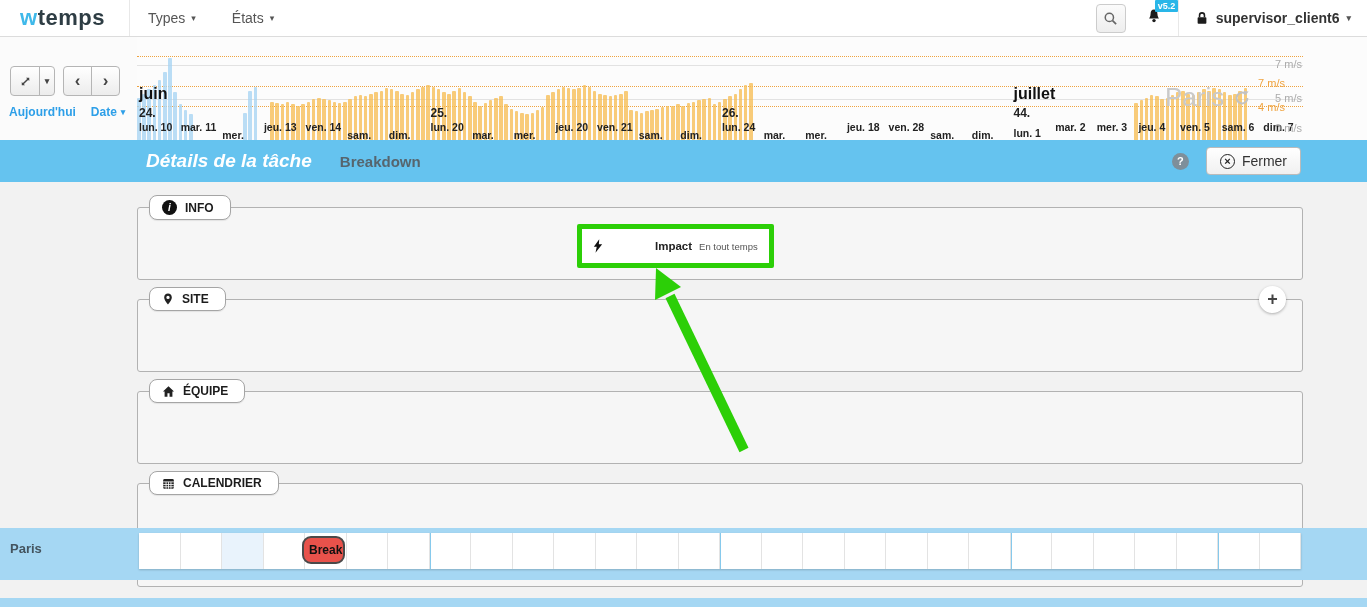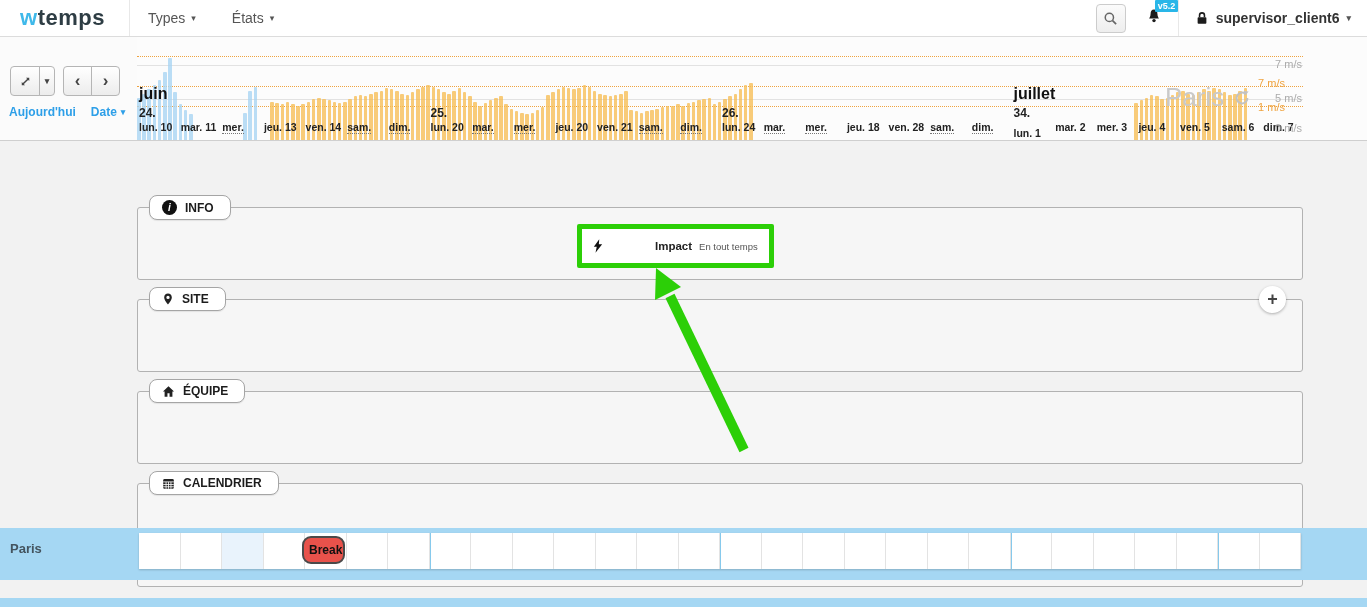--- a/index.html
+++ b/index.html
@@ -36,21 +36,21 @@
   .link-row{margin:9px 0 0 9px;display:flex;gap:15px;font-size:12px;font-weight:bold;color:#2d9fe8;}
   .link-row a{cursor:pointer;display:flex;gap:4px;align-items:center;text-align:right;}
   .watermark{position:absolute;left:140px;top:28px;font-size:86px;font-weight:bold;letter-spacing:10px;
              color:rgba(160,160,160,.28);z-index:0;}
   .gl{position:absolute;left:137px;width:1166px;height:0;border-top:1px solid #e2e2e2;z-index:1;}
   .gl.dot{border-top:1px dotted #efa33f;}
   .tl-bar{position:absolute;bottom:0;width:3.5px;border-radius:1px 1px 0 0;opacity:.8;z-index:2;}
   .tl-month{position:absolute;font-size:16px;font-weight:bold;color:#111;z-index:3;white-space:nowrap;}
   .tl-week{position:absolute;font-size:12px;font-weight:bold;color:#222;z-index:3;white-space:nowrap;}
   .tl-day{position:absolute;font-size:10.5px;font-weight:bold;color:#222;z-index:3;white-space:nowrap;}
-  .tl-day.dotted{border-bottom:1px dotted #777;padding-bottom:0;}
+  .tl-day.dotted{border-bottom:1px dotted #777;padding-bottom:0;margin-top:8px;}
   .tl-site{position:absolute;left:1165px;top:46px;font-size:26px;color:#c9c9c9;display:flex;gap:10px;
            align-items:center;z-index:3;}
   .tl-scale{position:absolute;right:65px;font-size:11px;color:#ababab;z-index:3;width:60px;text-align:right;}
   .tl-scale.or{color:#efa33f;right:82px;}
   
   #titlebar{position:absolute;top:140px;left:0;width:1367px;height:42px;background:#65c3ef;
             display:flex;align-items:center;z-index:10;}
   .tb-title{margin-left:146px;font-size:19px;font-style:italic;font-weight:bold;color:#fff;}
   .tb-task{margin-left:28px;font-size:15px;font-weight:bold;color:#56656e;}
   .help-circle{margin-left:auto;width:17px;height:17px;border-radius:50%;background:#7e8f9a;color:#fff;
@@ -297,21 +297,21 @@
         <div class="tl-bar" style="left: 1233.25px; height: 46.44px; background: rgb(246, 190, 88);"></div>
         <div class="tl-bar" style="left: 1238.45px; height: 49.16px; background: rgb(246, 190, 88);"></div>
         <div class="tl-bar" style="left: 1243.66px; height: 51.88px; background: rgb(246, 190, 88);"></div>
       </div>
     <div id="tl-labels">
         <span class="tl-month" style="left: 139px; top: 49px;">juin</span>
         <span class="tl-month" style="left: 1013.5px; top: 49px;">juillet</span>
         <span class="tl-week" style="left: 139px; top: 70px;">24.</span>
         <span class="tl-week" style="left: 430.5px; top: 70px;">25.</span>
         <span class="tl-week" style="left: 722px; top: 70px;">26.</span>
-        <span class="tl-week" style="left: 1013.5px; top: 70px;">34.</span>
+        <span class="tl-week" style="left: 1013.5px; top: 70px;">44.</span>
         <span class="tl-day" style="left: 139px; top: 85px;">lun. 10</span>
         <span class="tl-day" style="left: 180.643px; top: 85px;">mar. 11</span>
         <span class="tl-day dotted" style="left: 222.286px; top: 85px;">mer.</span>
         <span class="tl-day" style="left: 263.929px; top: 85px;">jeu. 13</span>
         <span class="tl-day" style="left: 305.571px; top: 85px;">ven. 14</span>
         <span class="tl-day dotted" style="left: 347.214px; top: 85px;">sam.</span>
         <span class="tl-day dotted" style="left: 388.857px; top: 85px;">dim.</span>
         <span class="tl-day" style="left: 430.5px; top: 85px;">lun. 20</span>
         <span class="tl-day dotted" style="left: 472.143px; top: 85px;">mar.</span>
         <span class="tl-day dotted" style="left: 513.786px; top: 85px;">mer.</span>
@@ -338,21 +338,21 @@
       <span>Paris</span>
       <svg width="16" height="16" viewBox="0 0 16 16">
           <path d="M13.4 8 A5.4 5.4 0 1 1 11.5 3.9" fill="none" stroke="#c2c2c2" stroke-width="2"></path>
           <path d="M9.6 1 L14.6 1.6 L11.4 5.5 Z" fill="#c2c2c2"></path>
         </svg>
     </div>
     <div id="tl-scale">
         <span class="tl-scale" style="top: 22px;">7 m/s</span>
         <span class="tl-scale or" style="top: 41px;">7 m/s</span>
         <span class="tl-scale" style="top: 56px;">5 m/s</span>
-        <span class="tl-scale or" style="top: 65px;">1 m/s</span>
+        <span class="tl-scale or" style="top: 65px;">4 m/s</span>
         <span class="tl-scale" style="top: 86px;">0 m/s</span>
       </div>
     <div id="tl-controls">
       <div class="btn-row">
         <div class="btn-group">
           <button class="tbtn w30">
             <svg width="13" height="13" viewBox="0 0 16 16">
                 <path d="M4.8 11.2 L11.2 4.8" stroke="#444" stroke-width="1.8"></path>
                 <path d="M8.6 3.4 L12.6 3.4 L12.6 7.4 Z" fill="#444"></path>
                 <path d="M7.4 12.6 L3.4 12.6 L3.4 8.6 Z" fill="#444"></path>
@@ -374,20 +374,29 @@
       <div class="link-row">
         <a>Aujourd'hui</a>
         <a>
             <span>Date</span>
             <span class="caret" style="color:#2d9fe8">▾</span>
           </a>
       </div>
     </div>
   </section>
 
+  <div id="titlebar">
+    <span class="tb-title">Détails de la tâche</span>
+    <span class="tb-task">Breakdown</span>
+    <span class="help-circle">?</span>
+    <button class="fermer">
+      <span class="close-x">×</span>
+      <span>Fermer</span>
+    </button>
+  </div>
 
   <section class="panel" style="top:207px;height:71px"></section>
   <div class="tab" style="left:149px;top:195px">
     <span class="icircle">i</span>
     <span>INFO</span>
   </div>
   <input id="name-input" readonly="" value="Breakdown" style="">
   <div class="impact">
     <svg width="10" height="14" viewBox="0 0 12 16">
         <path d="M7.5 0 L1 9 L4.5 9 L3 16 L11 6 L7 6 Z" fill="#111"></path>

